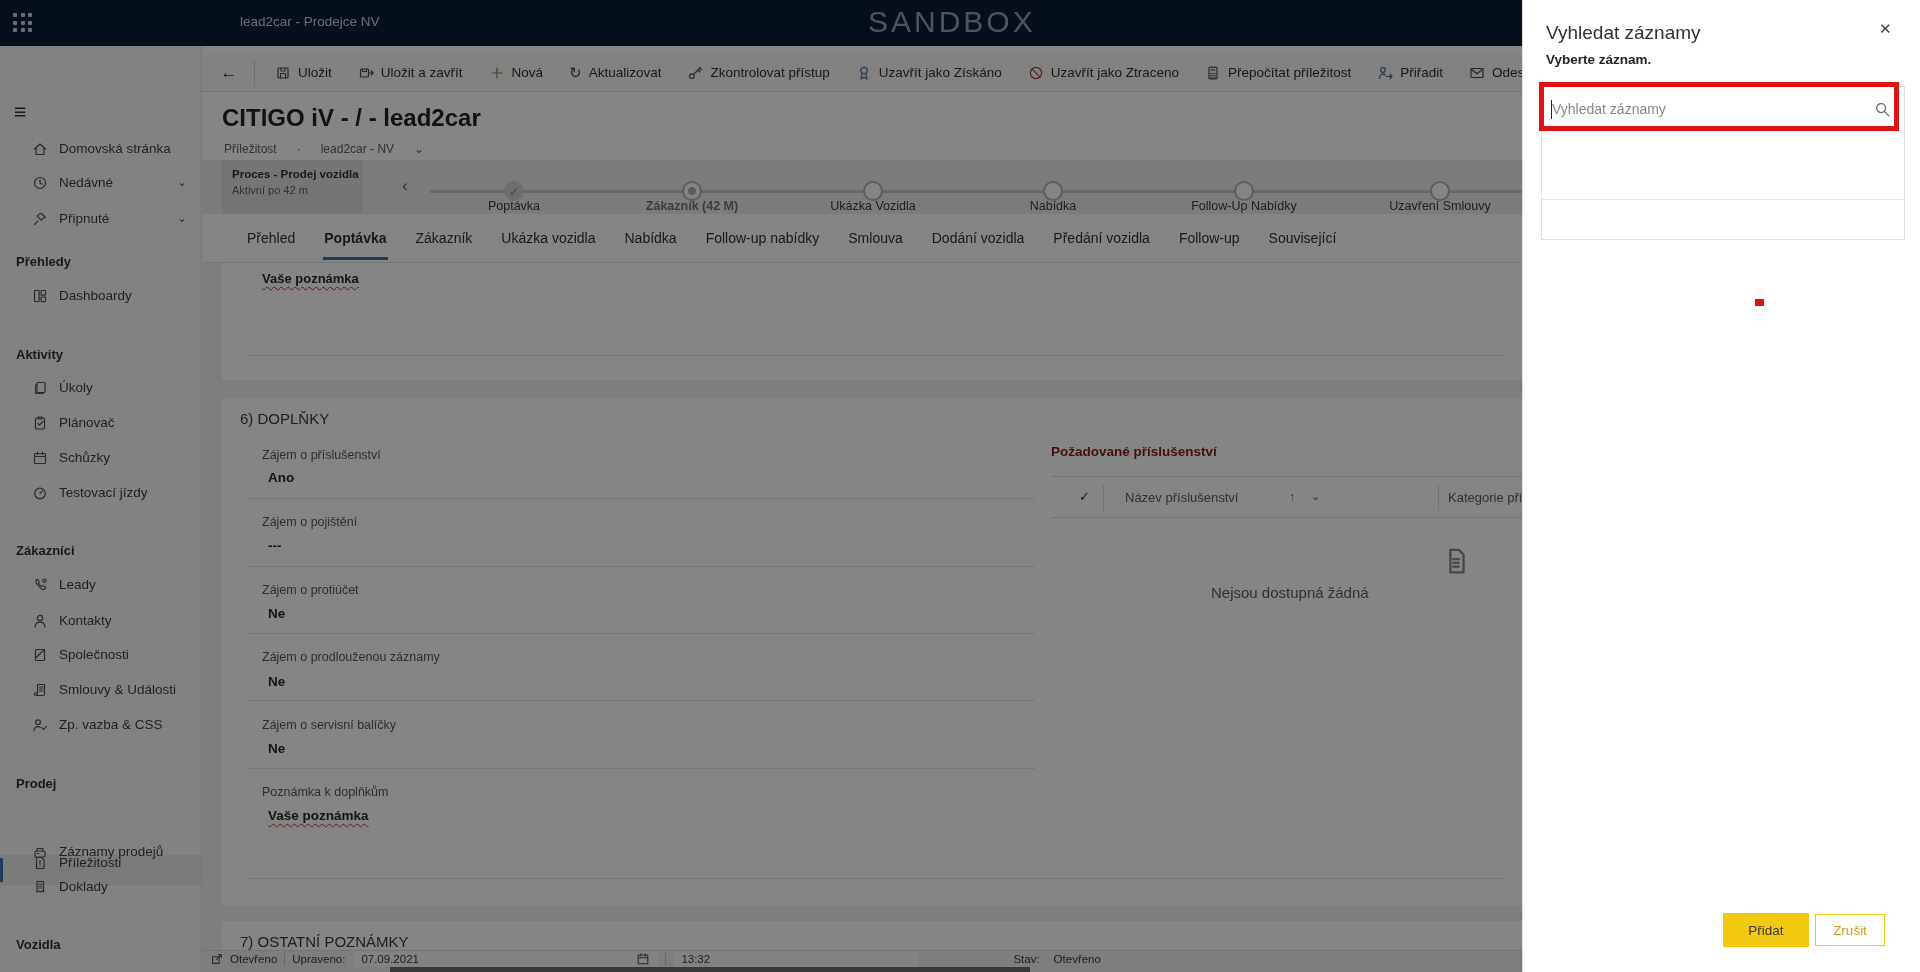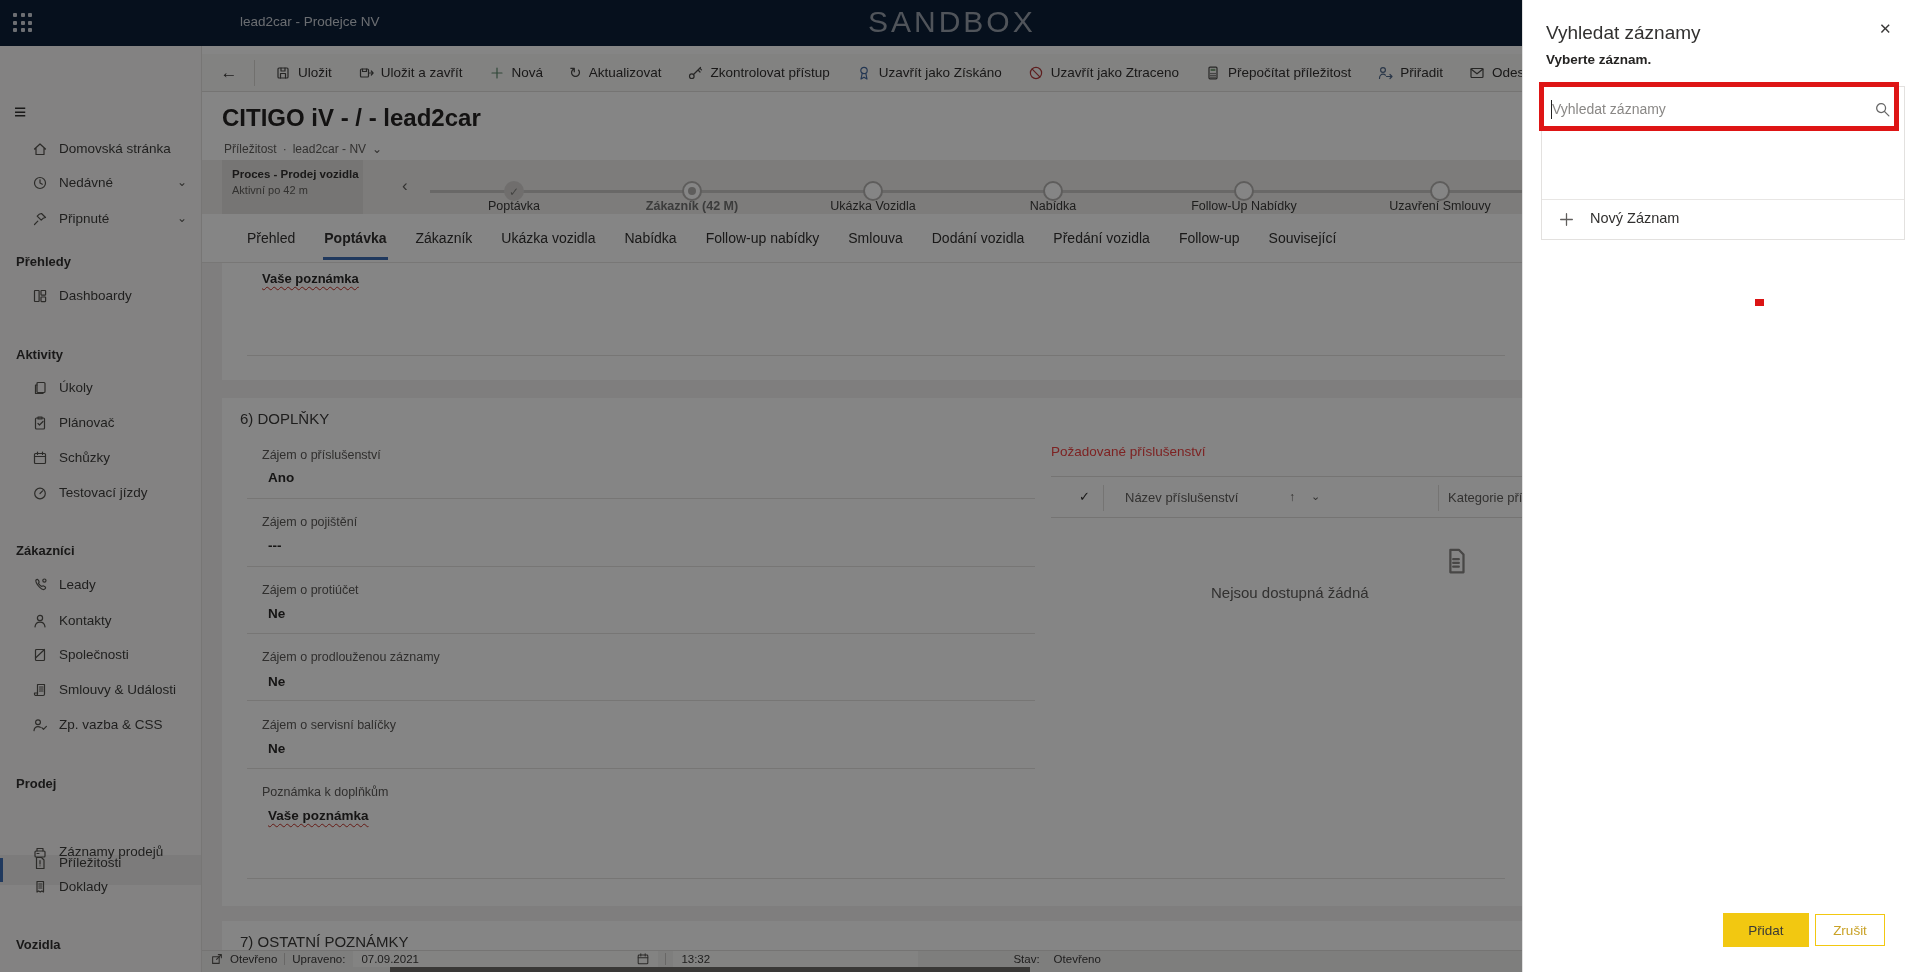--- a/index.html
+++ b/index.html
@@ -34,21 +34,21 @@
   .backbtn { width:34px; text-align:center; font-size:17px; color:#3b3a39; cursor:pointer; }
   .cmdsep { width:1px; height:26px; background:#d8d6d4; margin:0 8px; }
   .cmditems { display:flex; gap:26px; margin-left:12px; align-items:center; }
   .cmd { display:flex; align-items:center; gap:7px; cursor:pointer; white-space:nowrap; }
   .cmd .cic { width:16px; height:16px; color:#4a4a48; }
   .cmd .clabel { font-size:13.5px; color:#323130; }
   .glyphic { font-size:15px; line-height:16px; color:#4a4a48; }
 
   .recheader { position:absolute; left:0; top:46px; right:0; height:68px; background:#fff; }
   .rectitle { position:absolute; left:20px; top:12px; font-size:24px; font-weight:600; color:#252423; }
-  .recsub { position:absolute; left:22px; top:50px; font-size:12px; color:#605e5c; display:flex; gap:6px; align-items:center; }
+  .recsub { position:absolute; left:22px; top:50px; font-size:12px; color:#605e5c; display:flex; gap:20px; align-items:center; }
   .recsub .bu { cursor:pointer; }
 
   
   .bpf { position:absolute; left:0; top:114px; right:0; height:54px; background:#efeeec; }
   .procbox { position:absolute; left:20px; top:0; width:141px; height:54px; background:#e3e1de; padding:8px 10px; cursor:pointer; }
   .procname { font-size:11.5px; font-weight:bold; color:#323130; white-space:nowrap; }
   .procstat { font-size:11px; color:#605e5c; margin-top:4px; }
   .bpfchev { position:absolute; left:200px; top:16px; font-size:17px; color:#605e5c; cursor:pointer; }
   .bpftrack { position:absolute; left:228px; right:0; top:30px; height:3px; background:#c9c7c5; }
   .stagecirc { position:absolute; top:21px; width:20px; height:20px; border-radius:50%; background:#fff; border:2px solid #b5b2b0; cursor:pointer; }
@@ -70,21 +70,21 @@
           text-decoration:underline; text-decoration-style:wavy; text-decoration-color:#c4332a; text-decoration-thickness:1px; text-underline-offset:3px; }
   .hdiv { position:absolute; height:1px; background:#e4e2e0; }
   .card2 { top:135px; height:508px; }
   .sechead { position:absolute; left:18px; top:12px; font-size:15px; color:#3b3a39; }
   .flabel { position:absolute; left:40px; font-size:12.5px; color:#5c5a58; }
   .fvalue { position:absolute; left:46px; font-size:13.5px; font-weight:600; color:#2b2a29; }
   .card3 { top:658px; height:60px; }
 
   
   .subgrid { position:absolute; left:829px; top:40px; width:620px; }
-  .sgtitle { position:absolute; left:0; top:6px; font-size:13.5px; font-weight:normal; color:#ef4444;text-align:center; }
+  .sgtitle { position:absolute; left:0; top:6px; font-size:13.5px; font-weight:bold; color:#7f1d1d;text-align:center; }
   .sghead { position:absolute; left:0; top:38px; width:620px; height:42px; border-top:1px solid #e1dfdd; border-bottom:1px solid #e1dfdd; }
   .sgcheck { position:absolute; left:28px; top:12px; font-size:13px; color:#323130; }
   .sgv1 { position:absolute; left:52px; top:8px; width:1px; height:26px; background:#e1dfdd; }
   .sgcol { position:absolute; left:74px; top:13px; font-size:13px; color:#605e5c; cursor:pointer; }
   .sgsort { position:absolute; left:238px; top:13px; font-size:12px; color:#605e5c; }
   .sgchev { position:absolute; left:260px; top:13px; font-size:11px; color:#605e5c; cursor:pointer; }
   .sgv2 { position:absolute; left:387px; top:8px; width:1px; height:26px; background:#e1dfdd; }
   .sgcol2 { position:absolute; left:397px; top:13px; font-size:13px; color:#605e5c; white-space:nowrap; cursor:pointer; }
   .sgdocic { position:absolute; left:390px; top:108px; width:30px; height:30px; color:#8a8886; }
   .sgempty { position:absolute; left:160px; top:146px; width:460px; font-size:15px; color:#605e5c; white-space:nowrap; }
@@ -556,28 +556,20 @@
       <div class="caret"></div>
       <input class="psearch" type="text" placeholder="Vyhledat záznamy" style="">
       <span class="pmag">
           <svg class="ic" viewBox="0 0 16 16">
             <circle cx="6.7" cy="6.7" r="4.2"></circle>
             <path d="M9.8 9.8L14 14"></path>
           </svg>
         </span>
     </div>
     <div class="pdiv"></div>
-    <div class="pnewrow">
-      <span class="pplus">
-          <svg class="ic" viewBox="0 0 16 16">
-            <path d="M8 2.5v11M2.5 8h11"></path>
-          </svg>
-        </span>
-      <span class="pnewlabel">Nový Záznam</span>
-    </div>
   </div>
 
   <div class="redbox"></div>
   <div class="reddot"></div>
 
   <button class="btnadd">Přidat</button>
   <button class="btncancel">Zrušit</button>
 </aside>
 
 </body></html>

